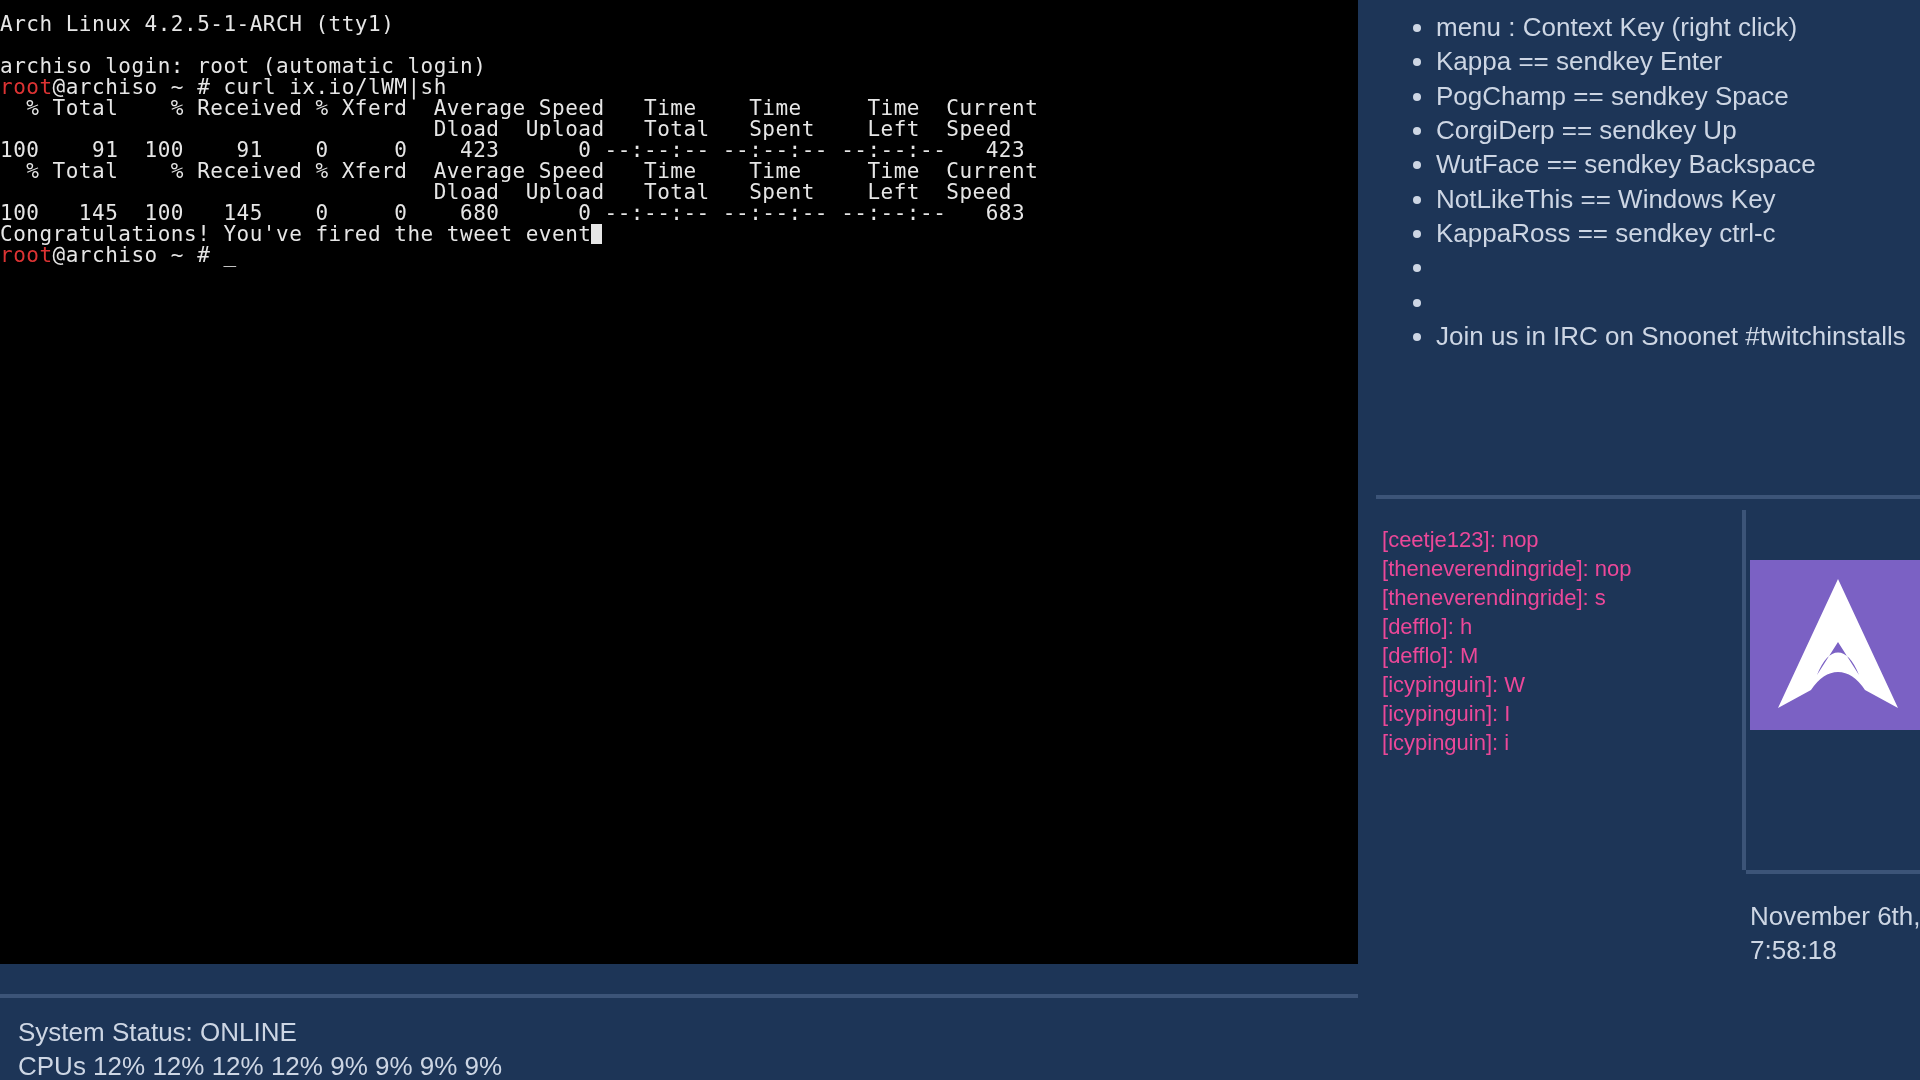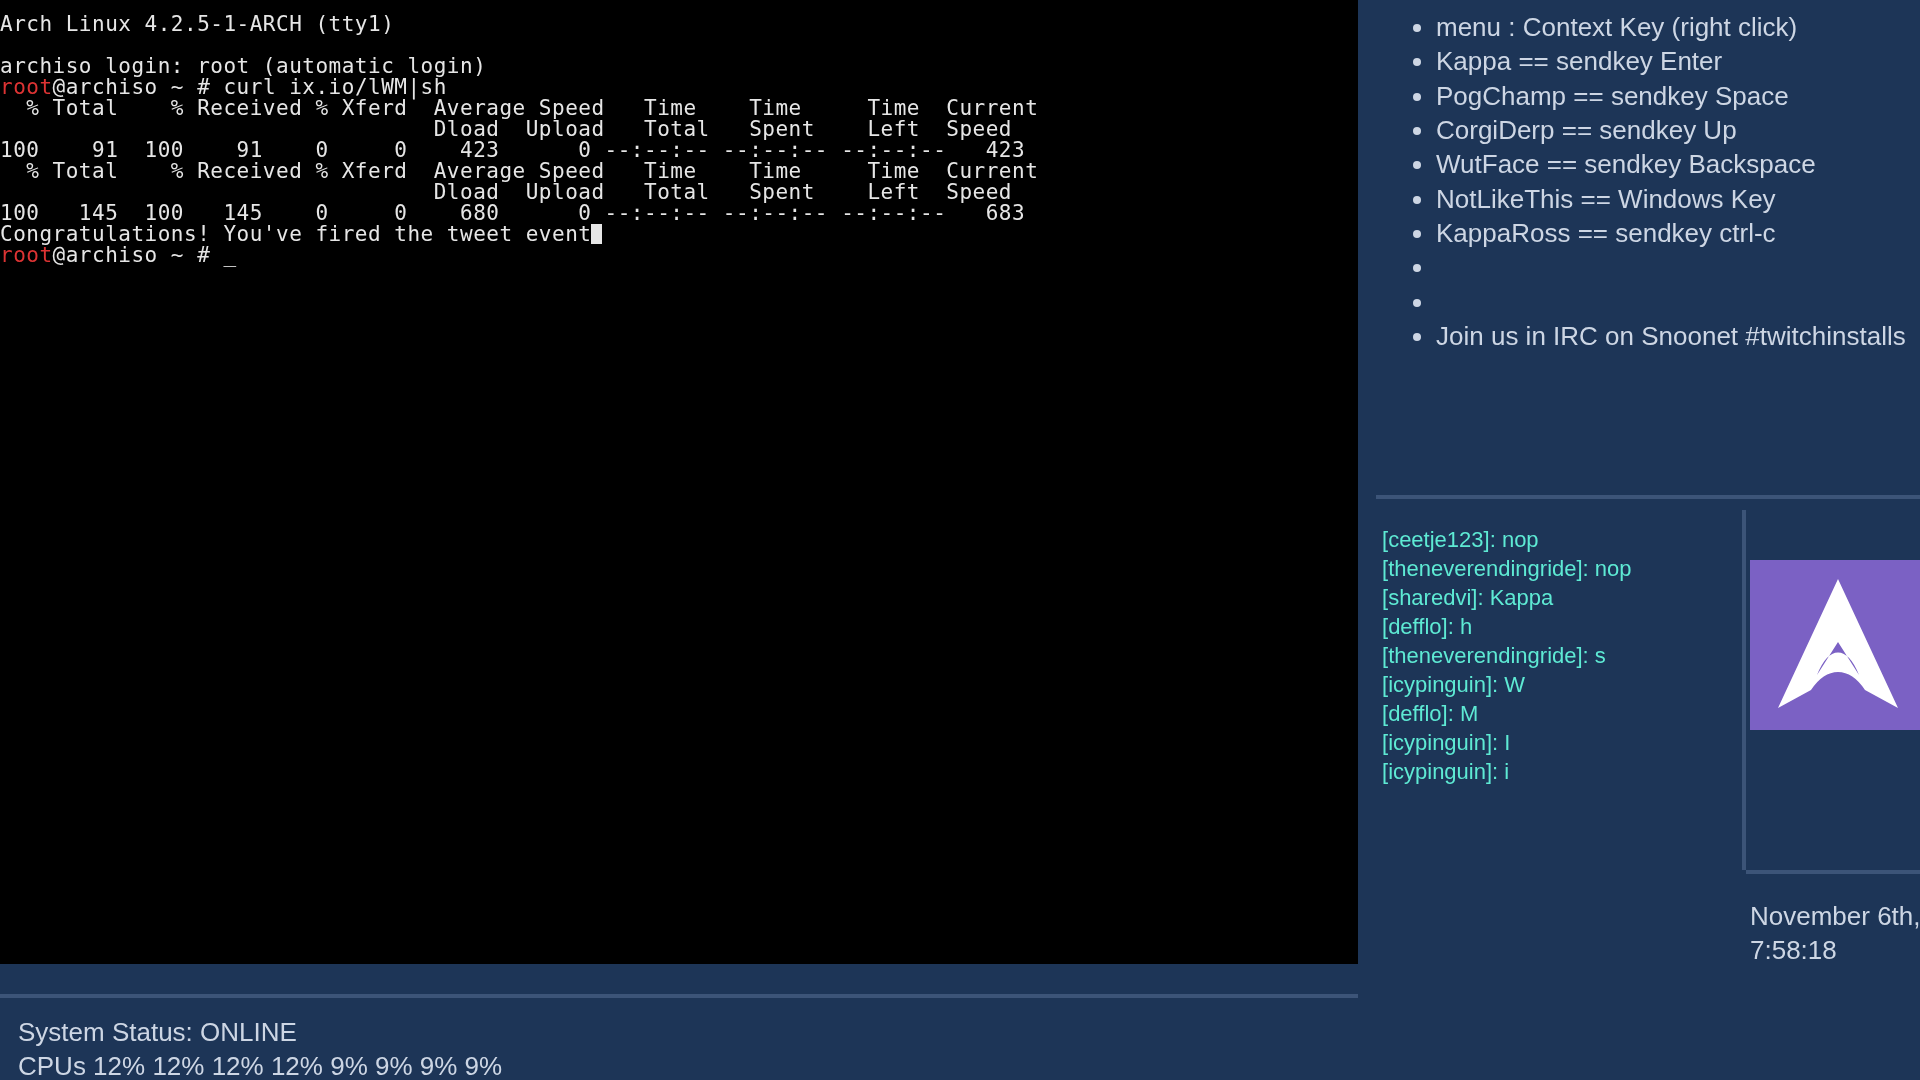--- a/index.html
+++ b/index.html
@@ -55,21 +55,21 @@
     position: absolute;
     left: 18px; top: 495px;
     width: 560px; height: 4px;
     background: #3c5478;
   }
   .chat-panel {
     position: absolute;
     left: 18px; top: 510px;
     width: 370px; height: 360px;
     border-right: 4px solid #3c5478;
-    color: #5eead4;
+    color: #ec4899;
     font-size: 22px;
     line-height: 1.32;
     padding: 15px 10px 0 6px;
   }
   .logo-panel {
     position: absolute;
     left: 392px; top: 560px;
     width: 180px; height: 170px;
   }
   .logo-box {
@@ -141,25 +141,24 @@
         <li></li>
         <li>Join us in IRC on Snoonet #twitchinstalls</li>
       </ul>
     </div>
 
     <div class="h-divider"></div>
 
     <div class="chat-panel">
       <div>[<span>ceetje123</span>]: <span>nop</span></div>
       <div>[<span>theneverendingride</span>]: <span>nop</span></div>
-      <div>[<span>sharedvi</span>]: <span>Kappa</span></div>
+      <div>[<span>theneverendingride</span>]: <span>s</span></div>
       <div>[<span>defflo</span>]: <span>h</span></div>
-      <div>[<span>theneverendingride</span>]: <span>s</span></div>
+      <div>[<span>defflo</span>]: <span>M</span></div>
       <div>[<span>icypinguin</span>]: <span>W</span></div>
-      <div>[<span>defflo</span>]: <span>M</span></div>
       <div>[<span>icypinguin</span>]: <span>I</span></div>
       <div>[<span>icypinguin</span>]: <span>i</span></div>
     </div>
 
     <div class="logo-panel">
       <div class="logo-box">
         <svg viewBox="0 0 100 100">
           <path d="M50 6 L90 92 L68 80 Q60 68 50 68 Q40 68 32 80 L10 92 Z" fill="#ffffff"></path>
           <path d="M50 55 Q42 55 36 70 L50 48 L64 70 Q58 55 50 55 Z" fill="#7b61c4"></path>
         </svg>

